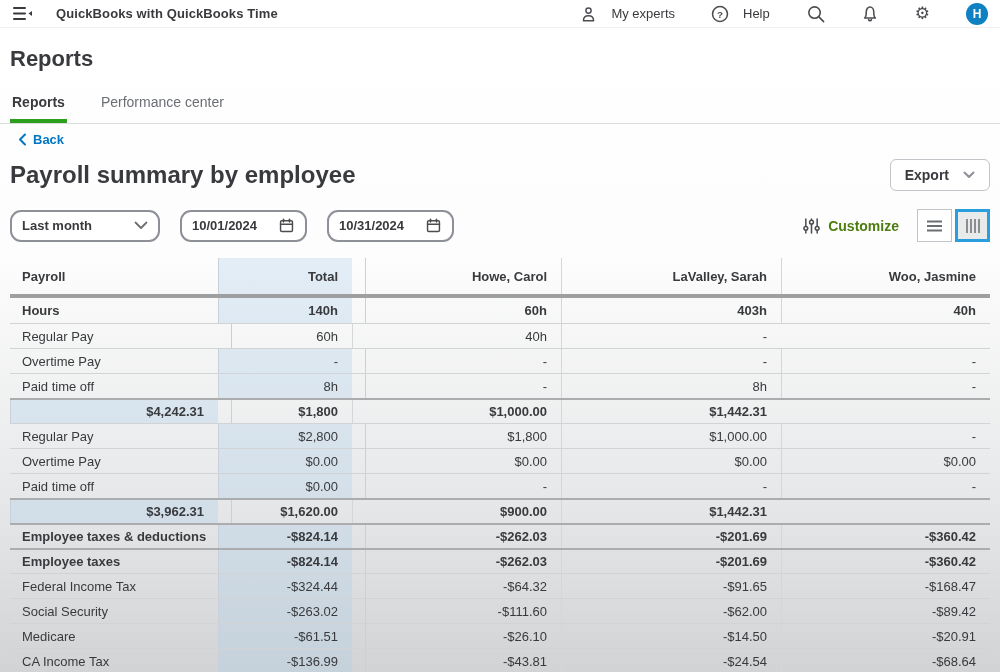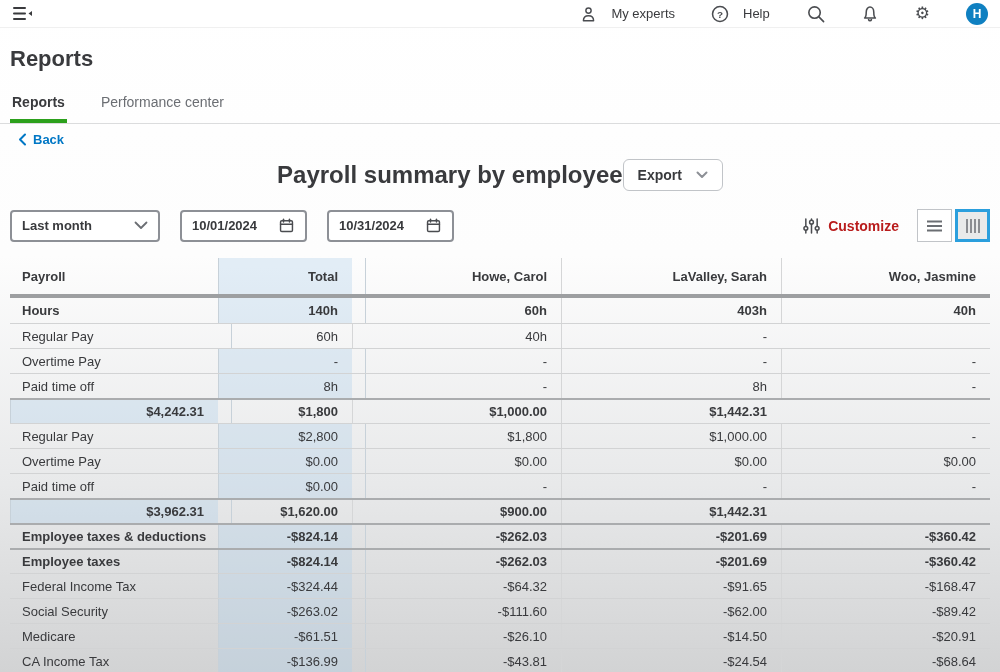--- a/index.html
+++ b/index.html
@@ -29,37 +29,37 @@
   
   .content { padding:0 10px; }
   h1.page-heading { font-size:22px; font-weight:bold; margin-top:18px; }
 
   .tabs { display:flex; gap:32px; margin:14px -10px 0; padding:0 10px; border-bottom:1px solid #dbdcdd; }
   .tab { font-size:14px; color:#6b6e73; padding:8px 2px 9px; cursor:pointer; border-bottom:4px solid transparent; }
   .tab.active { color:#393a3d; font-weight:bold; border-bottom-color:#2ca01c; }
 
   .back-row { margin-top:8px; display:flex; align-items:center; gap:6px; color:#0077c5; font-size:13px; font-weight:bold; cursor:pointer; width:max-content; padding-left:8px; }
 
-  .title-row { display:flex; align-items:center; justify-content:center; margin-top:12px; }
+  .title-row { display:flex; align-items:center; justify-content:space-between; margin-top:12px; }
   h2.report-title { font-size:24px; font-weight:bold; }
   .export-btn {
     display:flex; align-items:center; gap:14px; background:#fff; border:1px solid #c1c4c8;
     border-radius:6px; padding:7px 14px; font-size:14px; font-weight:bold; color:#393a3d; cursor:pointer;
   }
 
   .filter-row { display:flex; align-items:center; margin-top:18px; gap:20px; }
   .field {
     display:flex; align-items:center; justify-content:space-between; background:#fff;
-    border:2px solid #8d9096; border-radius:4px; height:32px; padding:0 10px;
+    border:2px solid #8d9096; border-radius:11px; height:32px; padding:0 10px;
     font-size:13px; font-weight:bold; cursor:pointer;
   }
   .field.preset { width:150px; }
   .field.date { width:127px; }
   .filter-right { margin-left:auto; display:flex; align-items:center; gap:18px; }
-  .customize { display:flex; align-items:center; gap:8px; font-size:14px; font-weight:bold; color:#b91c1c; cursor:pointer; }
+  .customize { display:flex; align-items:center; gap:8px; font-size:14px; font-weight:bold; color:#4d7c0f; cursor:pointer; }
   .toggle-group { display:flex; align-items:center; gap:3px; }
   .toggle-btn { width:35px; height:33px; background:#fff; border:1px solid #c1c4c8; display:flex; align-items:center; justify-content:center; cursor:pointer; }
   .toggle-btn.selected { background:#e9eaea; border:3px solid #2b9fdd; }
 
   
   .report-table { margin-top:16px; width:980px; }
   .trow { display:grid; grid-template-columns:208px 134px 209px 220px 209px; align-items:center; }
   .thead { height:36px; font-size:13px; font-weight:bold; }
   .thick-bar { height:4px; background:#9d9fa1; }
   .tbody .trow { height:25px; font-size:13px; border-top:1px solid #d2d3d4; }
@@ -82,20 +82,21 @@
   <span class="hamburger">
     <svg width="22" height="17" viewBox="0 0 22 17">
       <g stroke="#393a3d" stroke-width="2" stroke-linecap="round">
         <line x1="2" y1="3" x2="13" y2="3"></line>
           <line x1="2" y1="8.5" x2="13" y2="8.5"></line>
           <line x1="2" y1="14" x2="13" y2="14"></line>
       </g>
       <polygon points="20,6 20,11 16.5,8.5" fill="#393a3d"></polygon>
     </svg>
   </span>
+  <span class="topbar-title">QuickBooks with QuickBooks Time</span>
 
   <div class="topbar-right">
     <span class="topbar-item">
       <span>
         <svg width="17" height="18" viewBox="0 0 20 20">
             <circle class="stroke-ic" cx="10" cy="6" r="3.1"></circle>
             <path class="stroke-ic" d="M4 18 C4 13.4 7.2 12 10 12 C12.8 12 16 13.4 16 18 Z"></path>
           </svg>
       </span>
       <span>My experts</span>

